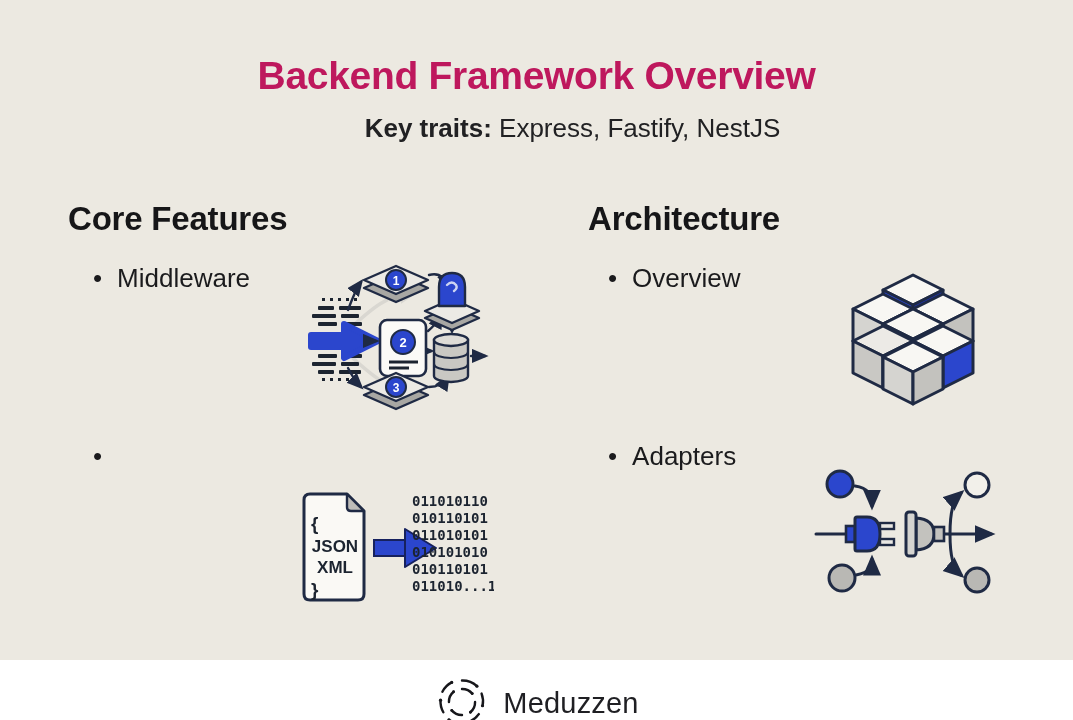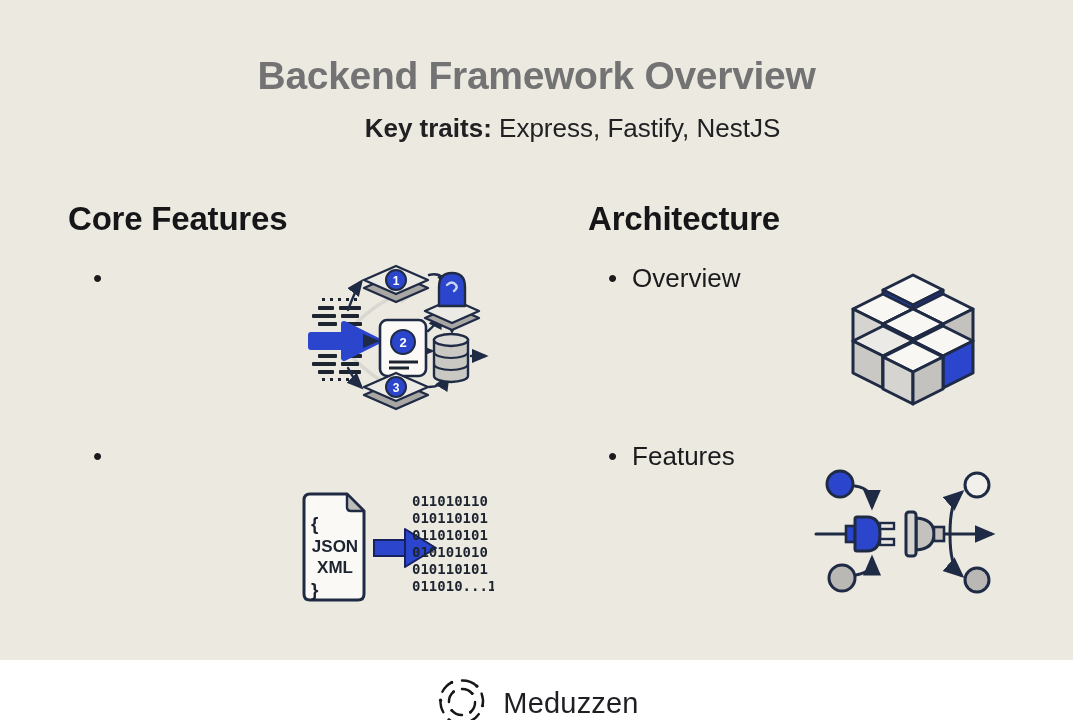--- a/index.html
+++ b/index.html
@@ -1,19 +1,19 @@
 <!DOCTYPE html>
 <html><head>
 <meta charset="utf-8">
 <style>
   html,body{margin:0;padding:0;}
   body{font-family:"Liberation Sans", sans-serif; background:#c9c7c0;}
   .canvas{position:relative;width:1073px;height:720px;background:#ece9e1;overflow:hidden;margin:0 auto;}
   .title{position:absolute;top:54px;left:0;width:100%;text-align:center;
-         font-size:39px;font-weight:600;color:#737373;letter-spacing:-0.3px;}
+         font-size:39px;font-weight:600;color:#be185d;letter-spacing:-0.3px;}
   .subtitle{position:absolute;top:113px;left:0;width:100%;text-align:center;
             font-size:26px;color:#212123;padding-left:36px;}
   .subtitle .bold{font-weight:700;}
   .section-heading{position:absolute;font-size:33px;font-weight:600;color:#161618;letter-spacing:-0.2px;}
   #heading-core{left:68px;top:200px;}
   #heading-arch{left:588px;top:200px;}
   .bullet-item{position:absolute;font-size:26px;font-weight:500;color:#1b1b1d;display:flex;align-items:center;}
   .bullet-item .dot{margin-right:15px;font-size:26px;}
   #item-middleware{left:93px;top:263px;}
   #item-modules{left:608px;top:263px;}
@@ -38,31 +38,32 @@
   <div class="title">Backend Framework Overview</div>
   <div class="subtitle">
     <span class="bold">Key traits:</span><span> Express, Fastify, NestJS</span>
   </div>
 
   <div class="section-heading" id="heading-arch">Architecture</div>
   <div class="section-heading" id="heading-core">Core Features</div>
 
   <div class="bullet-item" id="item-middleware">
     <span class="dot">•</span>
+    <span>Middleware</span>
   </div>
   <div class="bullet-item" id="item-modules">
     <span class="dot">•</span>
     <span>Overview</span>
   </div>
   <div class="bullet-item" id="item-serialization">
     <span class="dot">•</span>
   </div>
   <div class="bullet-item" id="item-adapters">
     <span class="dot">•</span>
-    <span>Features</span>
+    <span>Adapters</span>
   </div>
 
   <div class="icon-box" id="icon-middleware">
     <svg width="212" height="162" viewBox="0 0 212 162">
       <defs>
         <marker id="mwAh" markerWidth="8" markerHeight="8" refX="5.5" refY="3" orient="auto">
           <path d="M0,0 L7,3 L0,6 Z" fill="#1f2a44"></path>
         </marker>
         <marker id="mwAhG" markerWidth="8" markerHeight="8" refX="5.5" refY="3" orient="auto">
           <path d="M0,0 L7,3 L0,6 Z" fill="#d9d7d1"></path>

